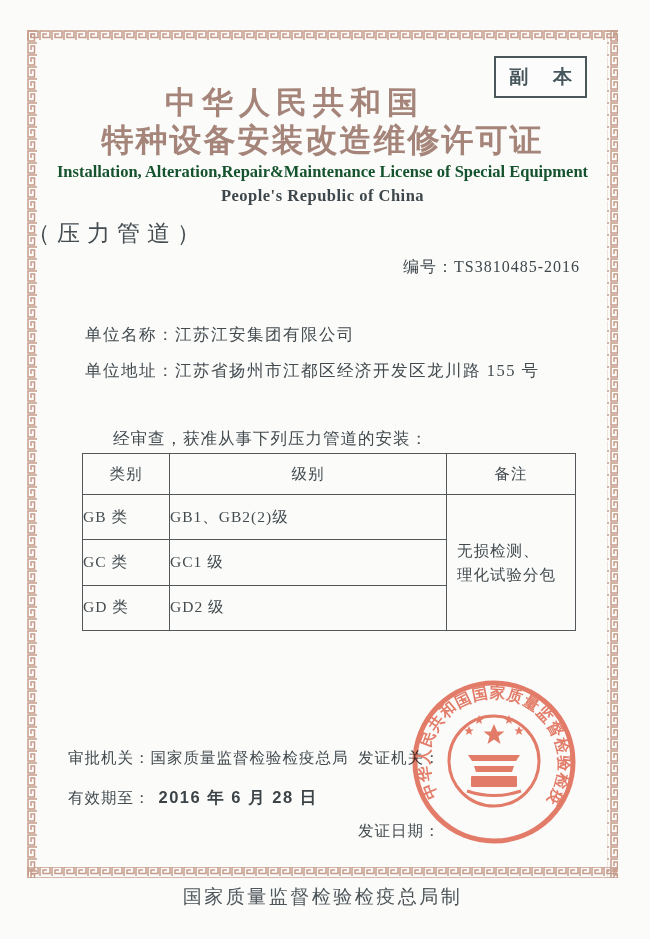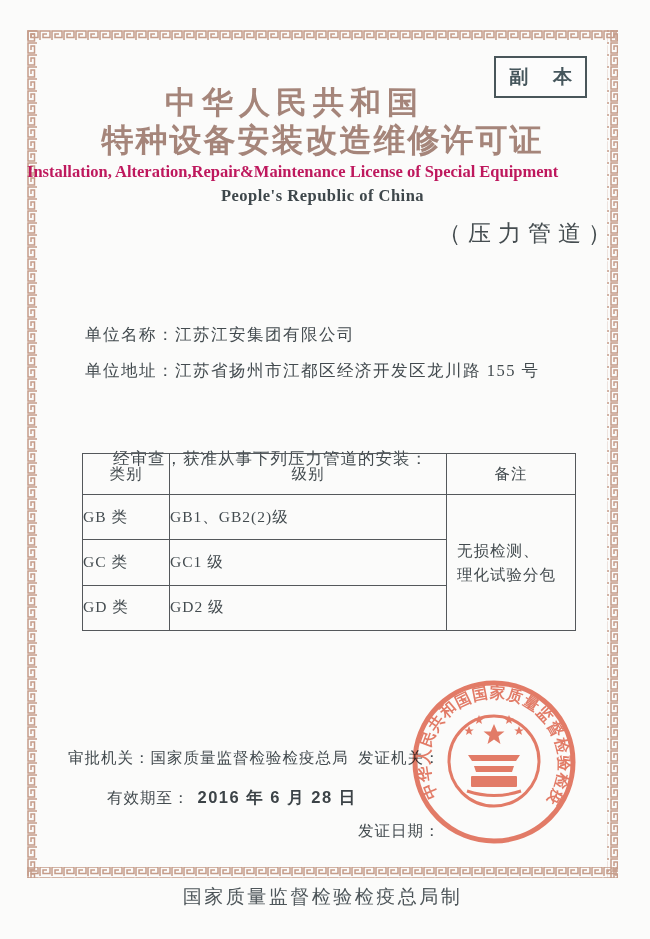--- a/index.html
+++ b/index.html
@@ -21,51 +21,51 @@
     display:flex;align-items:center;justify-content:center;
     font-size:19px;font-weight:bold;color:#45565c;
     letter-spacing:10px;text-indent:10px;
     background:rgba(255,255,255,.4);
   }
   
   .title-cn1{left:27px;top:82px;width:535px;text-align:center;
     font-size:31px;font-weight:bold;color:#a5857a;letter-spacing:6px;}
   .title-cn2{left:27px;top:119px;width:591px;text-align:center;
     font-size:32px;font-weight:bold;color:#a5857a;letter-spacing:2px;}
-  .title-en1{left:27px;top:162px;width:591px;
-    font-size:16.5px;font-weight:bold;color:#be185d;font-family:Liberation Serif, serif;}
+  .title-en1{left:27px;top:162px;width:591px;text-align:center;
+    font-size:16.5px;font-weight:bold;color:#14532d;font-family:Liberation Serif, serif;}
   .title-en2{left:27px;top:186px;width:591px;text-align:center;
     font-size:16.5px;font-weight:bold;color:#3e474b;letter-spacing:.5px;}
-  .category{left:27px;top:218px;width:591px;text-align:right;
+  .category{left:27px;top:218px;width:591px;text-align:left;
     font-size:23px;color:#454d50;letter-spacing:7px;}
   .license-no{right:70px;top:257px;font-size:16px;color:#3f474b;letter-spacing:1px;}
   
   .field-line{font-size:16.5px;color:#434b4f;letter-spacing:1.5px;white-space:nowrap;}
   .company-name{left:85px;top:324px;}
   .company-addr{left:85px;top:360px;}
-  .scope-intro{left:113px;top:448px;font-size:16.5px;color:#434b4f;letter-spacing:1px;}
+  .scope-intro{left:113px;top:428px;font-size:16.5px;color:#434b4f;letter-spacing:1px;}
   
   .scope-table{left:82px;top:453px;width:490px;height:178px;
     border-collapse:collapse;table-layout:fixed;}
   .scope-table td,.scope-table th{
     border:1.6px solid #54585b;
     font-size:15.5px;font-weight:normal;color:#434b4f;
     vertical-align:middle;letter-spacing:1px;
     padding:0;}
   .scope-table .col-cat{width:86px;}
   .scope-table .col-lvl{width:276px;}
   .scope-table .col-rmk{width:128px;}
   .scope-table tr{height:45px;}
   .scope-table tr.hdr{height:41px;}
   .remark-cell{text-align:left !important;padding-left:10px !important;line-height:1.55;}
   
   .b-line{font-size:15.5px;color:#434b4f;letter-spacing:1px;white-space:nowrap;display:flex;align-items:baseline;}
   .approval{left:68px;top:748px;}
   .issuer{left:358px;top:748px;}
-  .valid{left:68px;top:787px;margin-left:39px;}
+  .valid{left:68px;top:787px;}
   .issue-date{left:358px;top:789px;margin-top:32px;}
   .date-val{font-family:"Liberation Sans","DejaVu Sans",sans-serif;
     font-weight:bold;color:#3c4347;font-size:16.5px;letter-spacing:1.5px;margin-left:8px;}
   
   .seal{left:409px;top:677px;mix-blend-mode:multiply;opacity:.88;pointer-events:none;}
   
   .footer-note{left:27px;top:884px;width:591px;text-align:center;
     font-size:19px;color:#4e565a;letter-spacing:2.5px;}
 </style>
 </head>
@@ -90,20 +90,21 @@
 
   <div class="abs copy-box">
     <span>副 本</span>
   </div>
 
   <div class="abs title-cn1">中华人民共和国</div>
   <div class="abs title-cn2">特种设备安装改造维修许可证</div>
   <div class="abs title-en1">Installation, Alteration,Repair&amp;Maintenance License of Special Equipment</div>
   <div class="abs title-en2">People's Republic of China</div>
   <div class="abs category">（压力管道）</div>
+  <div class="abs license-no">编号：TS3810485-2016</div>
 
   <div class="abs field-line company-name"><span>单位名称：</span><span>江苏江安集团有限公司</span></div>
   <div class="abs field-line company-addr"><span>单位地址：</span><span>江苏省扬州市江都区经济开发区龙川路 155 号</span></div>
 
   <div class="abs scope-intro">经审查，获准从事下列压力管道的安装：</div>
 
   <table class="abs scope-table">
     <tbody>
         <tr class="hdr">
       <th class="col-cat">类别</th>

